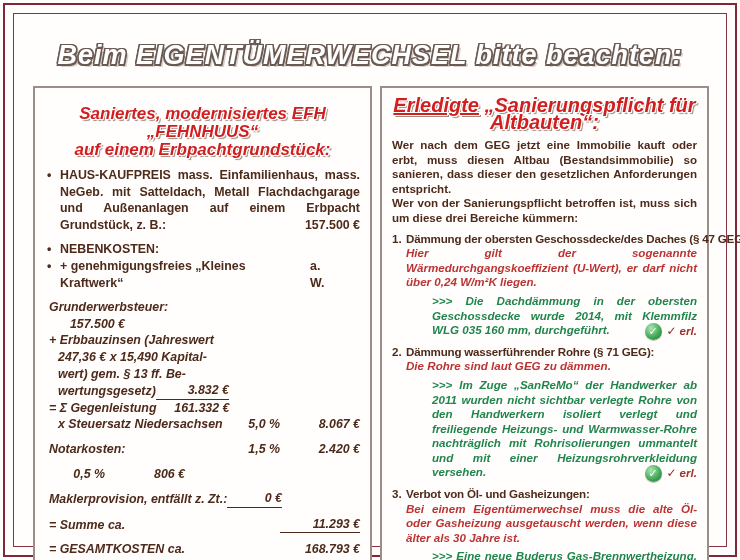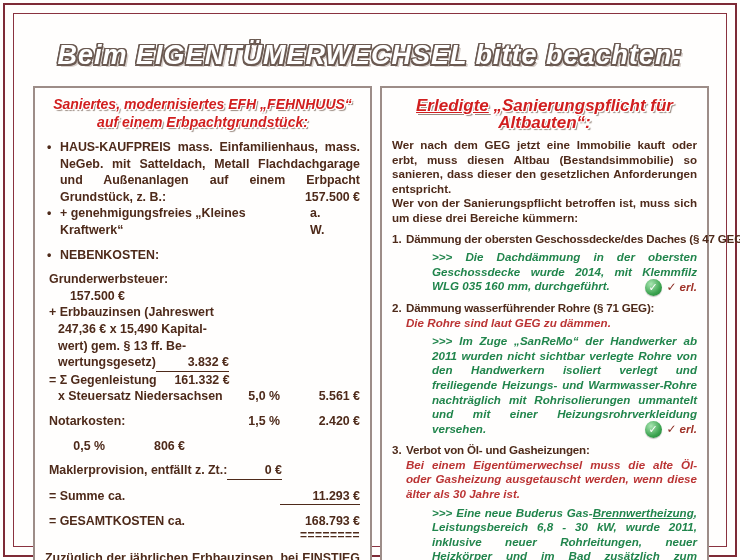--- a/index.html
+++ b/index.html
@@ -31,36 +31,36 @@
 
   .wordart{
     text-align:center;font-weight:bold;font-style:italic;color:#d11f1f;
     text-shadow:
       -1px -1px 0 #ffffff, 1px -1px 0 #ffffff,
       -1px  1px 0 #ffffff, 1px  1px 0 #ffffff,
       -1px 0 0 #ffffff, 1px 0 0 #ffffff,
       0 -1px 0 #ffffff, 0 1px 0 #ffffff,
       2px 2px 1px #9a8a80;
   }
-  .lhead{font-size:14px;line-height:18px;margin:0 0 8px 0;}
-  .rhead{font-size:17px;line-height:17px;margin:2px 0 7px 0;}
+  .lhead{font-size:17px;line-height:18px;margin:10px 0 8px 0;}
+  .rhead{font-size:20px;line-height:17px;margin:2px 0 7px 0;}
   .rhead .uw{text-decoration:underline;}
 
   
   .lbody{font-size:12.4px;line-height:16.6px;font-weight:bold;color:#4e2a1a;}
   .bullet{position:relative;padding-left:15px;}
   .bullet::before{content:"\2022";position:absolute;left:2px;top:0;color:#4e2a1a;}
   .b1{text-align:justify;}
   .amt-f{float:right;}
   .b2{display:flex;}
   .b2 .a{margin-left:auto;margin-right:22px;}
   .gap-top{margin-top:8px;}
 
   .ltable{margin:8px 0 0 4px;}
-  .trow{display:flex;align-items:flex-start;}
+  .trow{display:flex;align-items:flex-end;font-style:italic;}
   .trow .lbl{flex:1 1 auto;white-space:nowrap;}
   .trow .ind{padding-left:9px;}
   .ca{width:76px;text-align:right;white-space:nowrap;}
   .cb{width:56px;text-align:right;white-space:nowrap;}
   .cc{width:80px;text-align:right;white-space:nowrap;}
   .u{border-bottom:1.5px solid #4e2a1a;}
   .equals{letter-spacing:0.5px;line-height:11px;font-size:12px;}
   .lfooter{margin-top:9px;text-align:justify;}
 
   
@@ -96,26 +96,26 @@
     <div class="wordart lhead">
       <span>Saniertes, modernisiertes EFH „FEHNHUUS“</span><br>
       <span>auf einem Erbpachtgrundstück:</span>
     </div>
 
     <div class="lbody">
       <div class="bullet b1">
         <span>HAUS-KAUFPREIS mass. Einfamilienhaus, mass. NeGeb. mit Satteldach, Metall Flachdachgarage und Außenanlagen auf einem Erbpacht Grundstück, z. B.:</span>
         <span class="amt-f">157.500 €</span>
       </div>
+      <div class="bullet gap-top">
+        <span>NEBENKOSTEN:</span>
+      </div>
       <div class="bullet b2">
         <span>+ genehmigungsfreies „Kleines Kraftwerk“</span>
         <span class="a">a. W.</span>
-      </div>
-      <div class="bullet gap-top">
-        <span>NEBENKOSTEN:</span>
       </div>
 
       <div class="ltable">
         <div class="trow">
           <span class="lbl">Grunderwerbsteuer:</span>
         </div>
         <div class="trow">
           <span class="ca">157.500 €</span>
           <span class="cb"></span>
             <span class="cc"></span>
@@ -137,21 +137,21 @@
         </div>
         <div class="trow">
           <span class="lbl">= Σ Gegenleistung</span>
           <span class="ca">161.332 €</span>
           <span class="cb"></span>
             <span class="cc"></span>
         </div>
         <div class="trow">
           <span class="lbl ind">x Steuersatz Niedersachsen</span>
           <span class="cb">5,0 %</span>
-          <span class="cc">5.561 €</span>
+          <span class="cc">8.067 €</span>
         </div>
         <div class="trow gap-top">
           <span class="lbl">Notarkosten:</span>
           <span class="cb">1,5 %</span>
           <span class="cc">2.420 €</span>
         </div>
         <div class="trow gap-top">
           <span class="cb">0,5 %</span>
           <span class="cc">806 €</span>
         </div>
@@ -183,20 +183,21 @@
       <span class="uw">Erledigte</span><span> „Sanierungspflicht für Altbauten“:</span>
     </div>
 
     <div class="rbody">
       <div class="rintro">Wer nach dem GEG jetzt eine Immobilie kauft oder erbt, muss diesen Altbau (Bestandsimmobilie) so sanieren, dass dieser den gesetzlichen Anforderungen entspricht.</div>
       <div class="rintro2">Wer von der Sanierungspflicht betroffen ist, muss sich um diese drei Bereiche kümmern:</div>
 
       <div class="ritem">
         <span class="rnum">1.</span>
         <div class="rtitle">Dämmung der obersten Geschossdecke/des Daches (§ 47 GEG):</div>
+        <div class="rlaw">Hier gilt der sogenannte Wärmedurchgangskoeffizient (U-Wert), er darf nicht über 0,24 W/m²K liegen.</div>
         <div class="rdone">
           <span>&gt;&gt;&gt;  Die Dachdämmung in der obersten Geschossdecke wurde 2014, mit Klemmfilz WLG 035 160 mm, durchgeführt.</span><span class="du"></span><span></span>
           <span class="erl-group">
             <span class="check-circle">✓</span>
             <span class="erl-check">✓</span>
             <span class="erl-label">erl.</span>
           </span>
         </div>
       </div>
 

